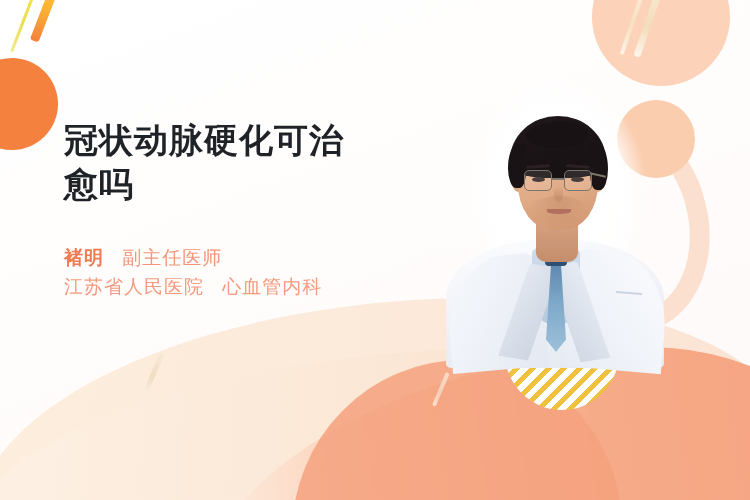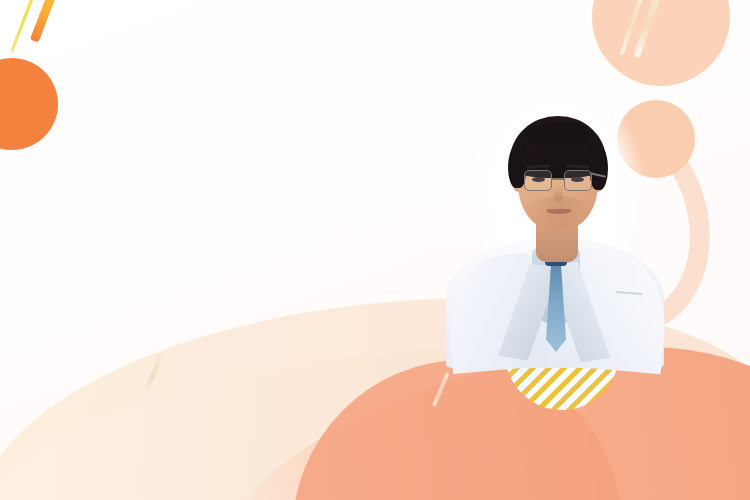--- a/index.html
+++ b/index.html
@@ -379,14 +379,29 @@
     <div class="p" id="eye-l"></div>
     <div class="p" id="eye-r"></div>
     <div class="p" id="glasses-l"></div>
     <div class="p" id="glasses-r"></div>
     <div class="p" id="glasses-bridge"></div>
     <div class="p" id="glasses-temple"></div>
     <div class="p" id="nose"></div>
     <div class="p" id="mouth"></div>
   </div>
 
+  <div id="text-block">
+    <div id="title">冠状动脉硬化可治
+愈吗</div>
+
+    <div id="byline">
+      <div id="byline-row">
+        <span id="doctor-name">褚明</span>
+        <span id="doctor-title">副主任医师</span>
+      </div>
+      <div id="affiliation">
+        <span>江苏省人民医院</span>
+        <span class="dept">心血管内科</span>
+      </div>
+    </div>
+  </div>
 
 </div>
 
 </body></html>

